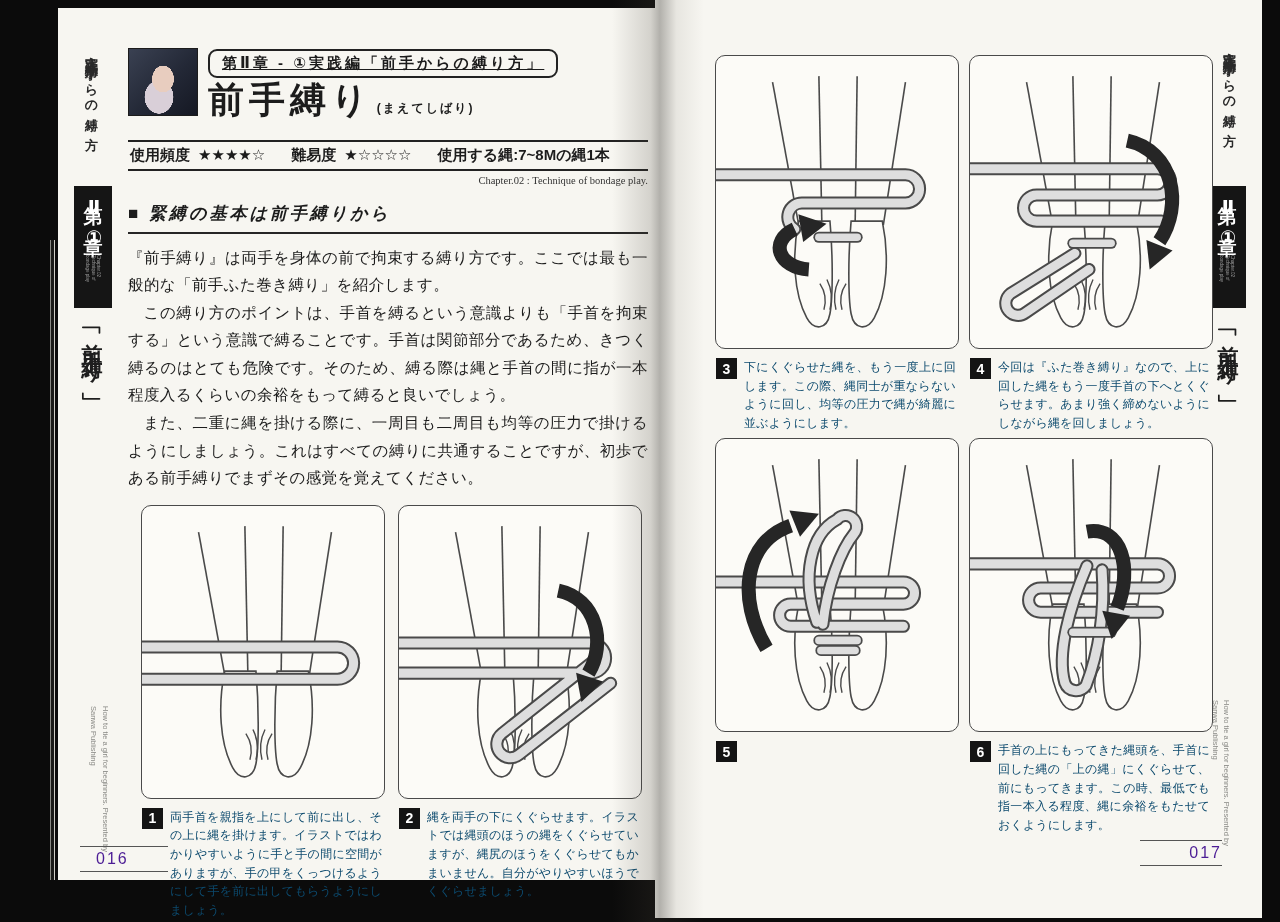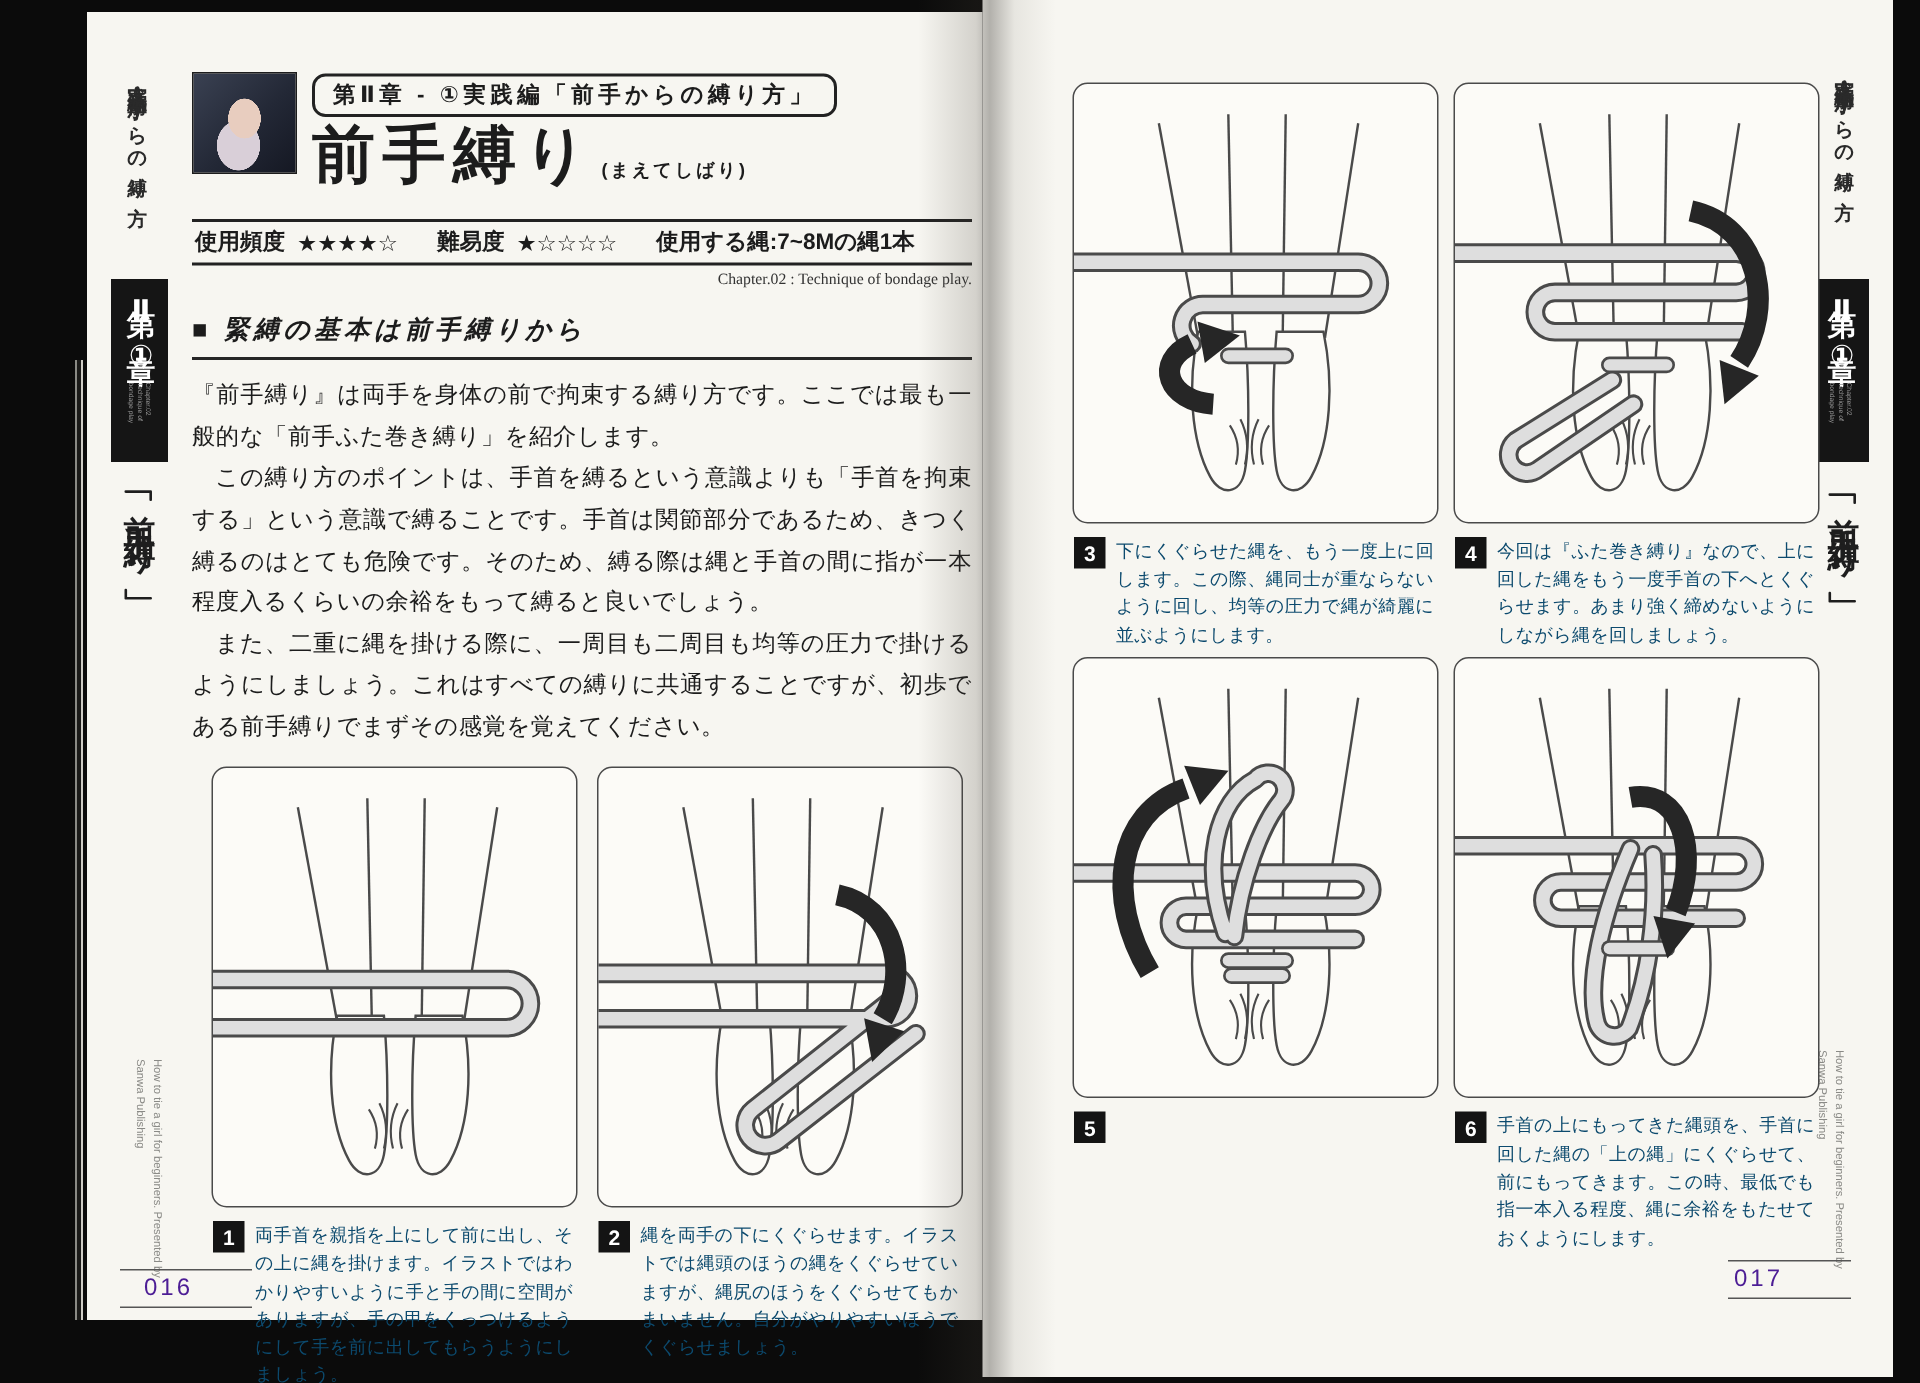--- a/index.html
+++ b/index.html
@@ -32,35 +32,35 @@
   .page-left .v-series{left:24px;top:38px;}
   .page-left .badge{left:16px;top:178px;}
   .page-left .v-section{left:20px;top:312px;}
   .page-left .v-credit{left:30px;top:698px;}
   .page-left .pagenum{left:22px;top:838px;width:72px;padding-left:16px;}
 
   .page-right .v-series{right:24px;top:42px;}
   .page-right .badge{right:16px;top:186px;}
   .page-right .v-section{right:20px;top:322px;}
   .page-right .v-credit{right:30px;top:700px;}
-  .page-right .pagenum{right:28px;top:840px;width:78px;padding-left:4px;}
+  .page-right .pagenum{right:40px;top:840px;width:78px;padding-left:4px;text-align:right;}
 
   
   .lcontent{position:absolute;left:70px;top:40px;width:520px;}
   .hdr-row{display:flex;gap:10px;align-items:flex-start;}
   .thumb{flex:0 0 auto;width:68px;height:66px;border:1px solid #1c1c1c;
     background:
       radial-gradient(ellipse 18px 22px at 34px 30px,#e8cdbf 0 60%,rgba(0,0,0,0) 61%),
       radial-gradient(ellipse 26px 30px at 30px 48px,#d9cfd8 0 55%,rgba(0,0,0,0) 56%),
       linear-gradient(135deg,#3a4152 0%,#232836 55%,#151823 100%);}
   .hdr-main{flex:1 1 auto;}
   .chapter-line{display:inline-block;border:2px solid #222;border-radius:9px;
-    font-size:15px;font-weight:bold;letter-spacing:3px;padding:3px 12px;margin-top:1px;}
+    font-size:15px;font-weight:bold;letter-spacing:3px;padding:3px 12px;margin-top:1px;text-decoration:underline;}
   .title-row{display:flex;align-items:baseline;margin-top:2px;}
-  .big-title{font-size:42px;font-weight:800;letter-spacing:5px;line-height:1.1;}
+  .big-title{font-size:36px;font-weight:800;letter-spacing:5px;line-height:1.1;}
   .reading{font-size:12px;font-weight:bold;letter-spacing:2px;margin-left:4px;}
   .stats-row{border-top:2px solid #222;border-bottom:2px solid #222;
     font-size:15px;font-weight:bold;padding:4px 2px;margin-top:20px;display:flex;gap:8px;align-items:center;}
   .stats-row .sep{width:10px;}
   .caption-en{text-align:right;font-family:"Liberation Serif","DejaVu Serif",serif;
     font-size:10.5px;color:#333;margin-top:4px;}
 
   .intro-h{font-size:17px;font-weight:800;letter-spacing:3px;
     border-bottom:2px solid #262626;padding-bottom:7px;margin:16px 0 10px 0;font-style:italic;}
   .intro p{margin:0;font-size:15.5px;line-height:1.78;letter-spacing:0.4px;text-align:justify;}

